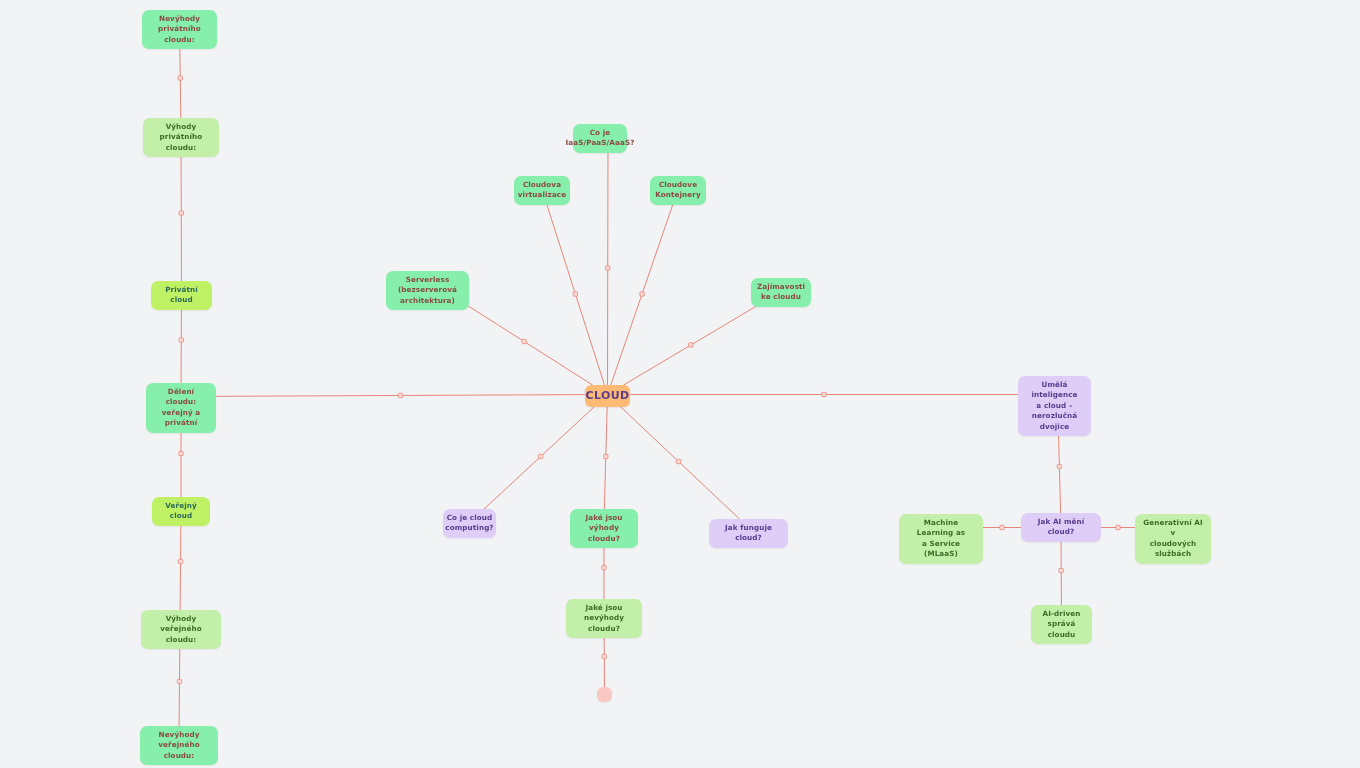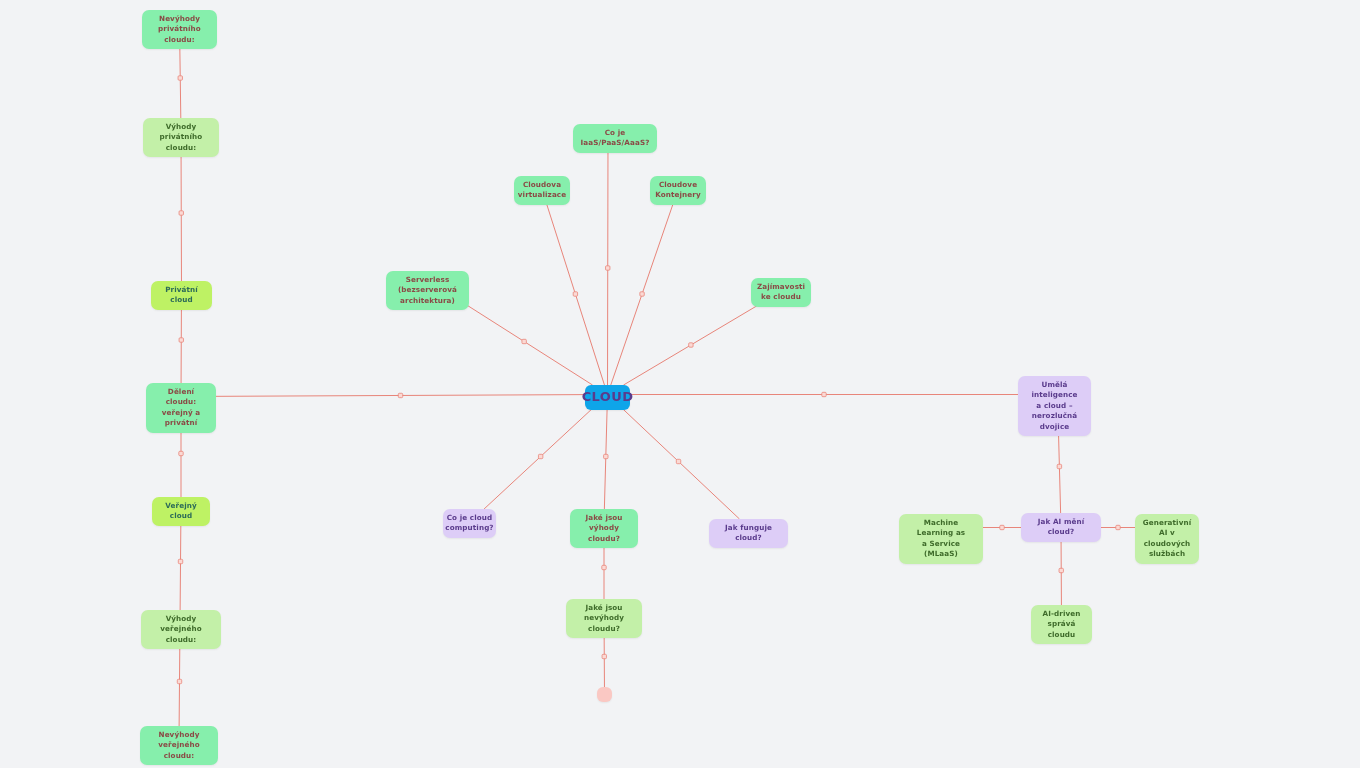--- a/index.html
+++ b/index.html
@@ -38,23 +38,23 @@
     padding: 4px 7px;
     letter-spacing: 0.1px;
     white-space: pre-line;
     box-shadow: 0 1px 2px rgba(0,0,0,0.06);
   }
   .node.pink   { background: #86efac; color: #8a4a46; }
   .node.green  { background: #c3f0a8; color: #3e6b2a; }
   .node.teal   { background: #bef264; color: #2c6b58; }
   .node.purple { background: #ddcdf7; color: #5a3b8c; }
   .node.root {
-    background: #0ea5e9;
+    background: #fdba74;
     color: #5a3b8c;
-    font-size: 13px;
+    font-size: 11px;
     letter-spacing: 0.4px;
     padding: 3px 8px;
     border-radius: 6px;
   }
   .node.blank {
     background: #fac8c3;
     border-radius: 6px;
     padding: 0;
   }
 </style>
@@ -115,21 +115,21 @@
       <div class="node green" style="left: 143px; top: 118px; width: 76px; min-height: 27px;">Výhody privátního
 cloudu:</div>
       <div class="node teal" style="left: 151px; top: 281px; width: 61px; min-height: 16px;">Privátní cloud</div>
       <div class="node pink" style="left: 146px; top: 383px; width: 70px; min-height: 27px;">Dělení cloudu:
 veřejný a privátní</div>
       <div class="node teal" style="left: 152px; top: 497px; width: 58px; min-height: 16px;">Veřejný cloud</div>
       <div class="node green" style="left: 141px; top: 610px; width: 80px; min-height: 27px;">Výhody veřejného
 cloudu:</div>
       <div class="node pink" style="left: 140px; top: 726px; width: 78px; min-height: 27px;">Nevýhody
 veřejného cloudu:</div>
-      <div class="node pink" style="left: 573px; top: 124px; width: 84px; min-height: 27px;">Co je
+      <div class="node pink" style="left: 573px; top: 124px; width: 54px; min-height: 27px;">Co je
 IaaS/PaaS/AaaS?</div>
       <div class="node pink" style="left: 514px; top: 176px; width: 56px; min-height: 27px;">Cloudova
 virtualizace</div>
       <div class="node pink" style="left: 650px; top: 176px; width: 56px; min-height: 27px;">Cloudove
 Kontejnery</div>
       <div class="node pink" style="left: 386px; top: 271px; width: 83px; min-height: 27px;">Serverless (bezserverová
 architektura)</div>
       <div class="node pink" style="left: 751px; top: 278px; width: 60px; min-height: 27px;">Zajímavosti
 ke cloudu</div>
       <div class="node purple" style="left: 443px; top: 509px; width: 53px; min-height: 27px;">Co je cloud
@@ -139,18 +139,18 @@
       <div class="node purple" style="left: 709px; top: 519px; width: 79px; min-height: 17px;">Jak funguje cloud?</div>
       <div class="node green" style="left: 566px; top: 599px; width: 76px; min-height: 27px;">Jaké jsou
 nevýhody cloudu?</div>
       <div class="node blank" style="left: 597px; top: 687px; width: 15px; min-height: 15px;"></div>
       <div class="node purple" style="left: 1018px; top: 376px; width: 73px; min-height: 39px;">Umělá inteligence
 a cloud –
 nerozlučná dvojice</div>
       <div class="node purple" style="left: 1021px; top: 513px; width: 80px; min-height: 17px;">Jak AI mění cloud?</div>
       <div class="node green" style="left: 899px; top: 514px; width: 84px; min-height: 27px; text-align: center;">Machine Learning as
 a Service (MLaaS)</div>
-      <div class="node green" style="left: 1135px; top: 514px; width: 64px; min-height: 27px;">Generativní AI v
+      <div class="node green" style="left: 1135px; top: 514px; width: 76px; min-height: 27px;">Generativní AI v
 cloudových službách</div>
       <div class="node green" style="left: 1031px; top: 605px; width: 61px; min-height: 27px;">AI-driven
 správá cloudu</div>
     </div>
 </div>
 
 </body></html>

